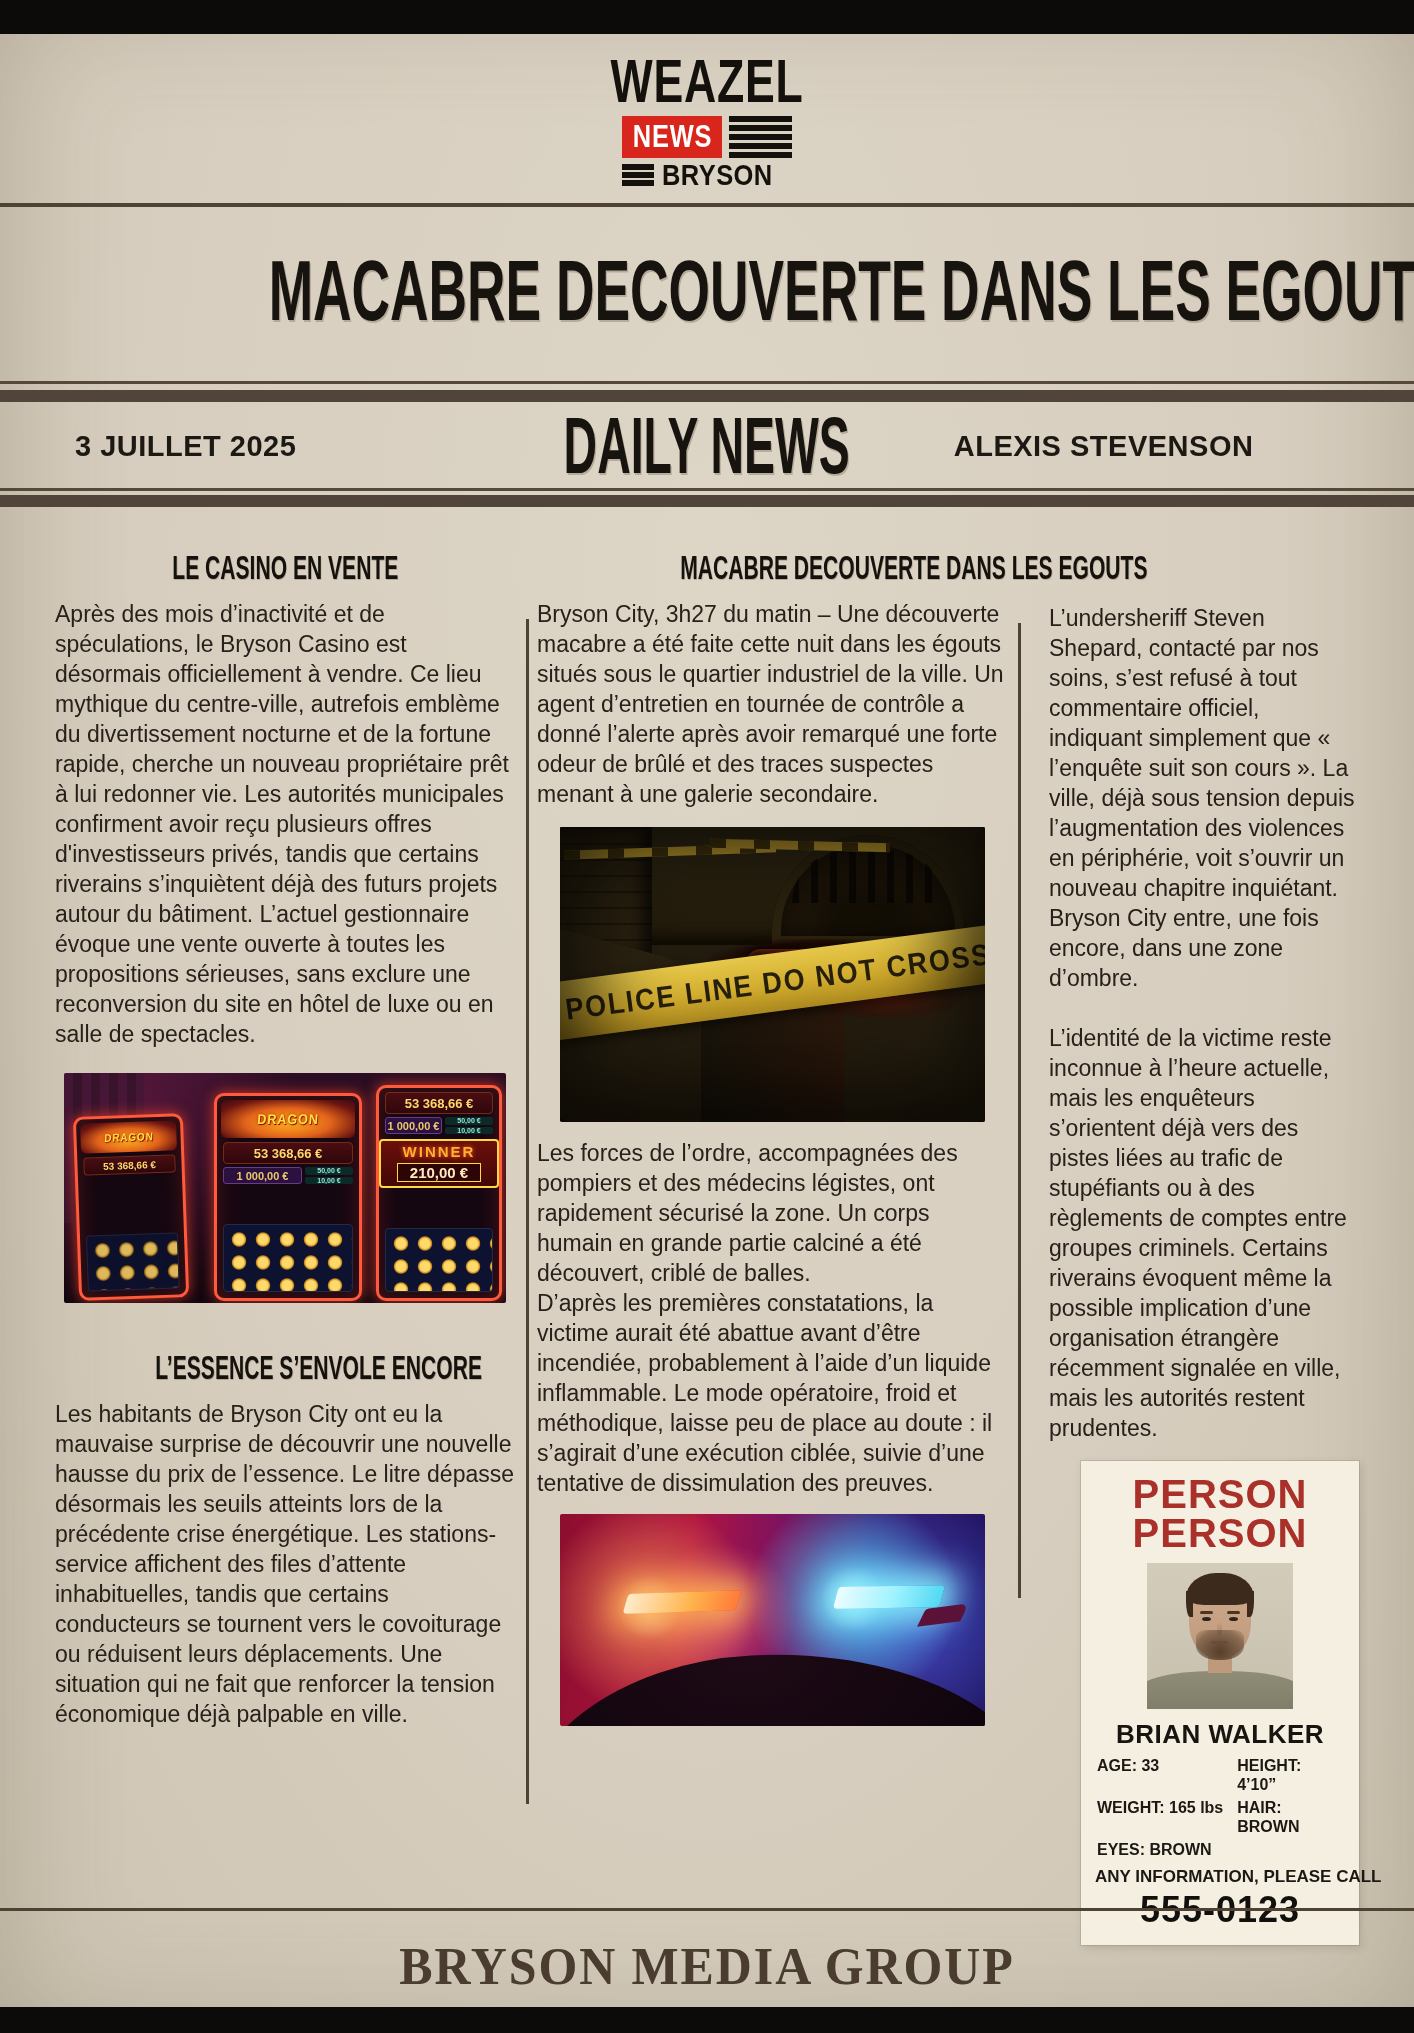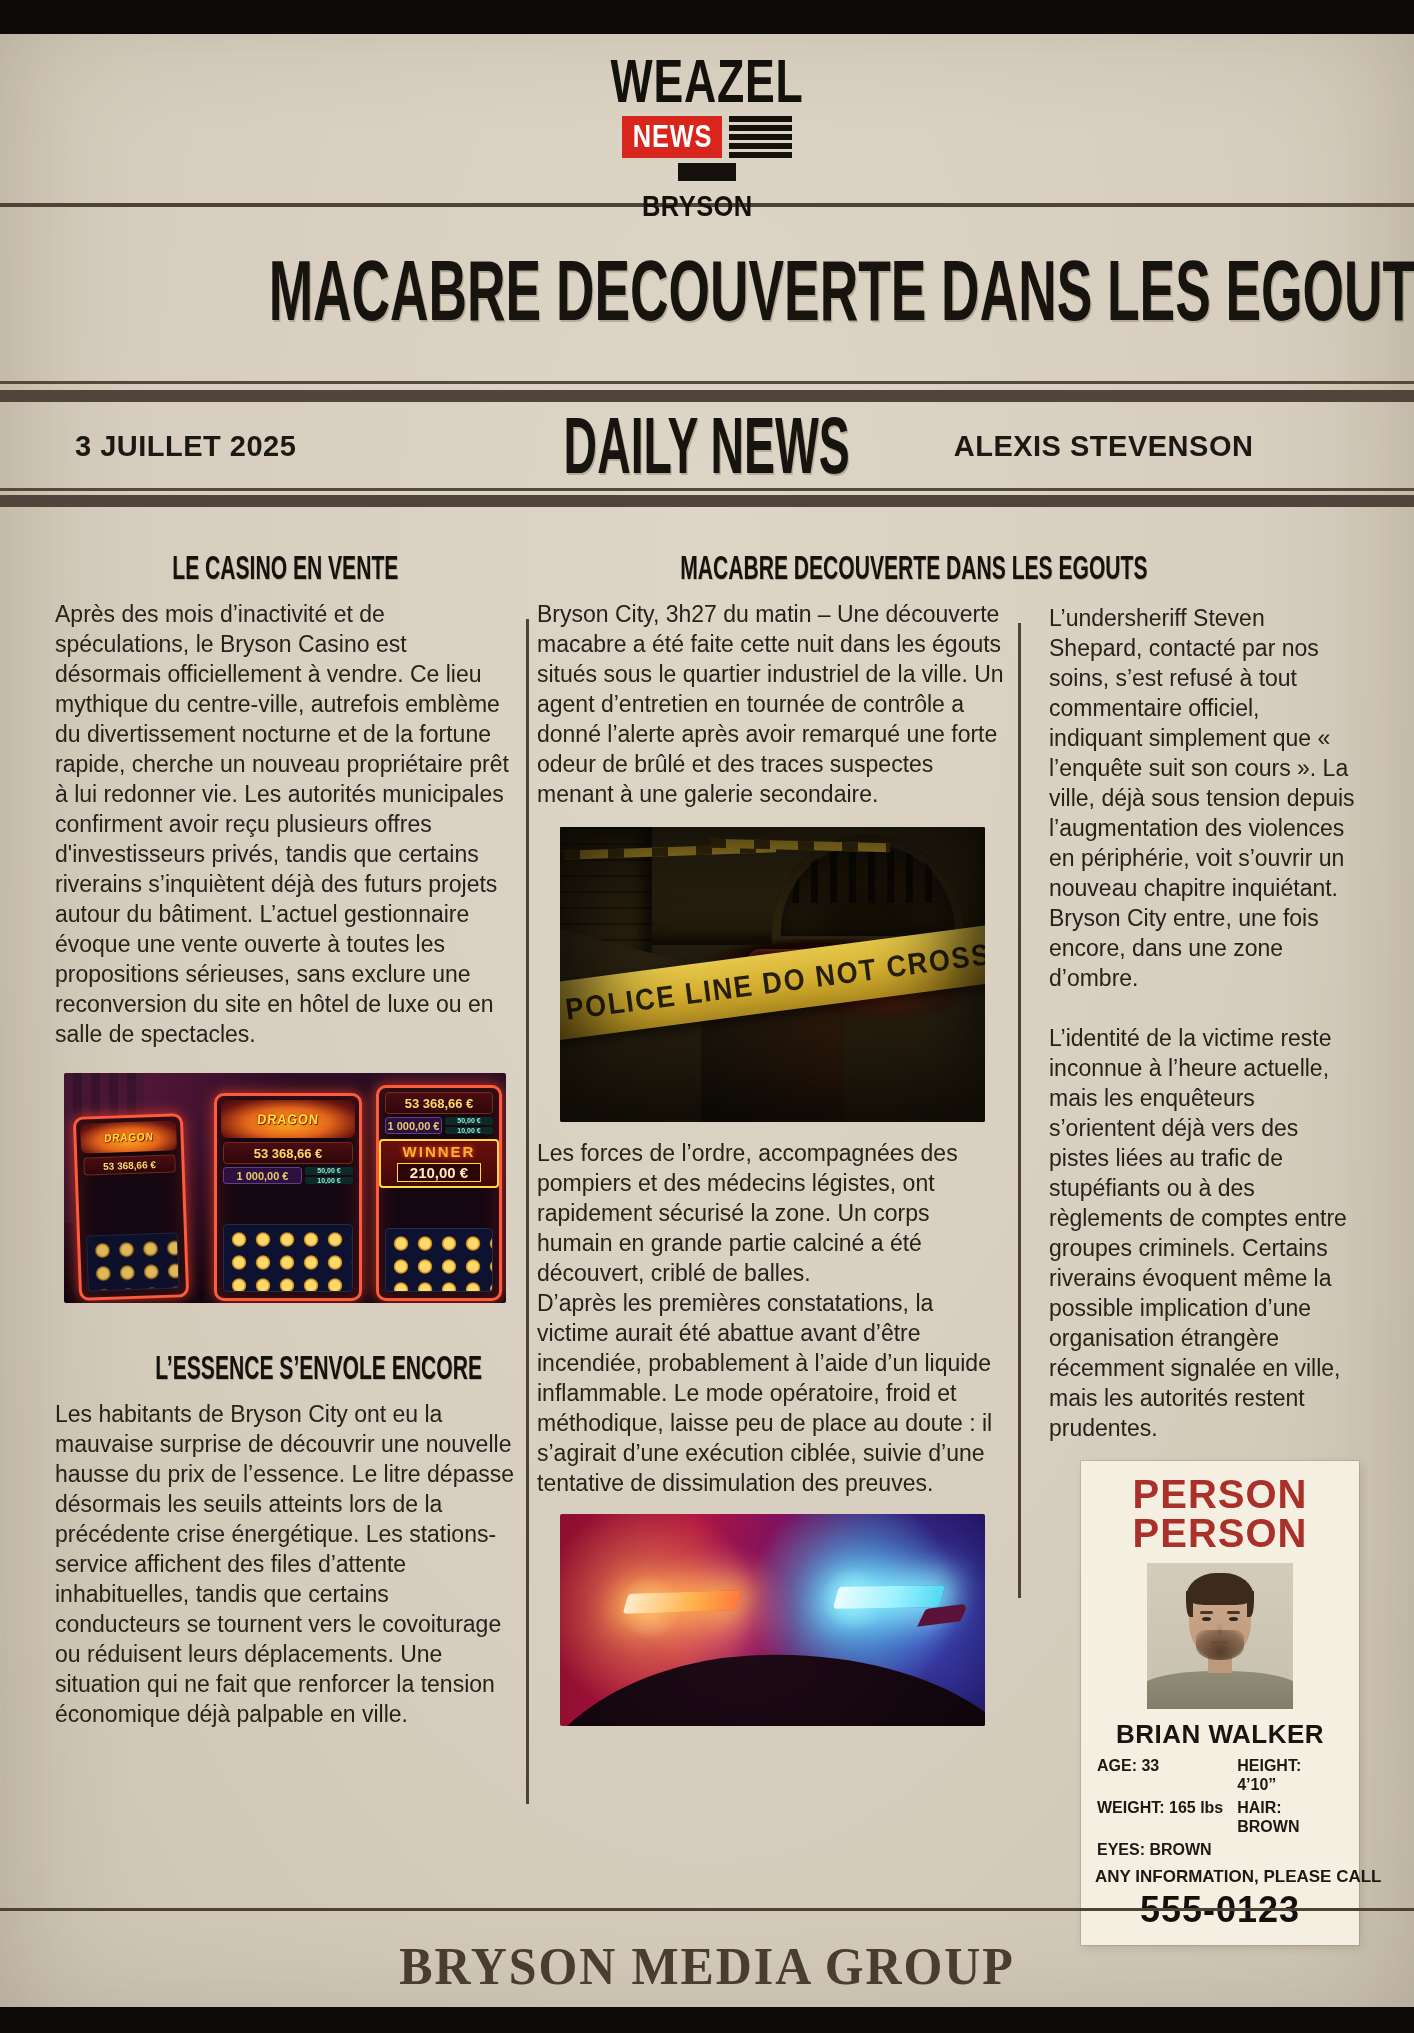--- a/index.html
+++ b/index.html
@@ -18,21 +18,21 @@
   .masthead { padding-top:16px; text-align:center; }
   .brand-top { font-weight:bold; font-size:62px; line-height:1; color:#14110d; letter-spacing:1px;
                transform:scaleX(.72); transform-origin:center; white-space:nowrap; }
   .brand-mid { width:170px; margin:4px auto 0; display:flex; align-items:stretch; gap:7px; height:42px; }
   .news-box { flex:0 0 100px; background:#d8261c; color:#fff; font-weight:bold; font-size:31px;
               display:flex; align-items:center; justify-content:center; letter-spacing:1px; }
   .news-box span { transform:scaleX(.82); white-space:nowrap; }
   .stripes { display:flex; flex-direction:column; justify-content:space-between; }
   .stripes i { display:block; height:6px; background:#14110d; }
   .stripes-5 { flex:1; }
-  .brand-bottom { width:170px; margin:5px auto 0; display:flex; align-items:center; gap:8px; height:24px;flex-direction:column; }
+  .brand-bottom { width:170px; margin:5px auto 0; display:flex; align-items:center; gap:8px; height:24px; }
   .stripes-3 { width:58px; height:22px; }
   .brand-bottom-text { font-weight:bold; font-size:30px; color:#14110d; letter-spacing:.5px;
                        transform:scaleX(.85); transform-origin:left center; white-space:nowrap; }
 
   .rule-thin { height:4px; background:#4f4336; margin-top:16px; }
 
   
   .headline { margin-top:40px; text-align:center; font-weight:bold; font-size:86px; line-height:1;
               color:#17130e; white-space:nowrap; transform:scaleX(.62); transform-origin:center;
               text-shadow:2px 2px 0 rgba(95,80,60,.30); }

